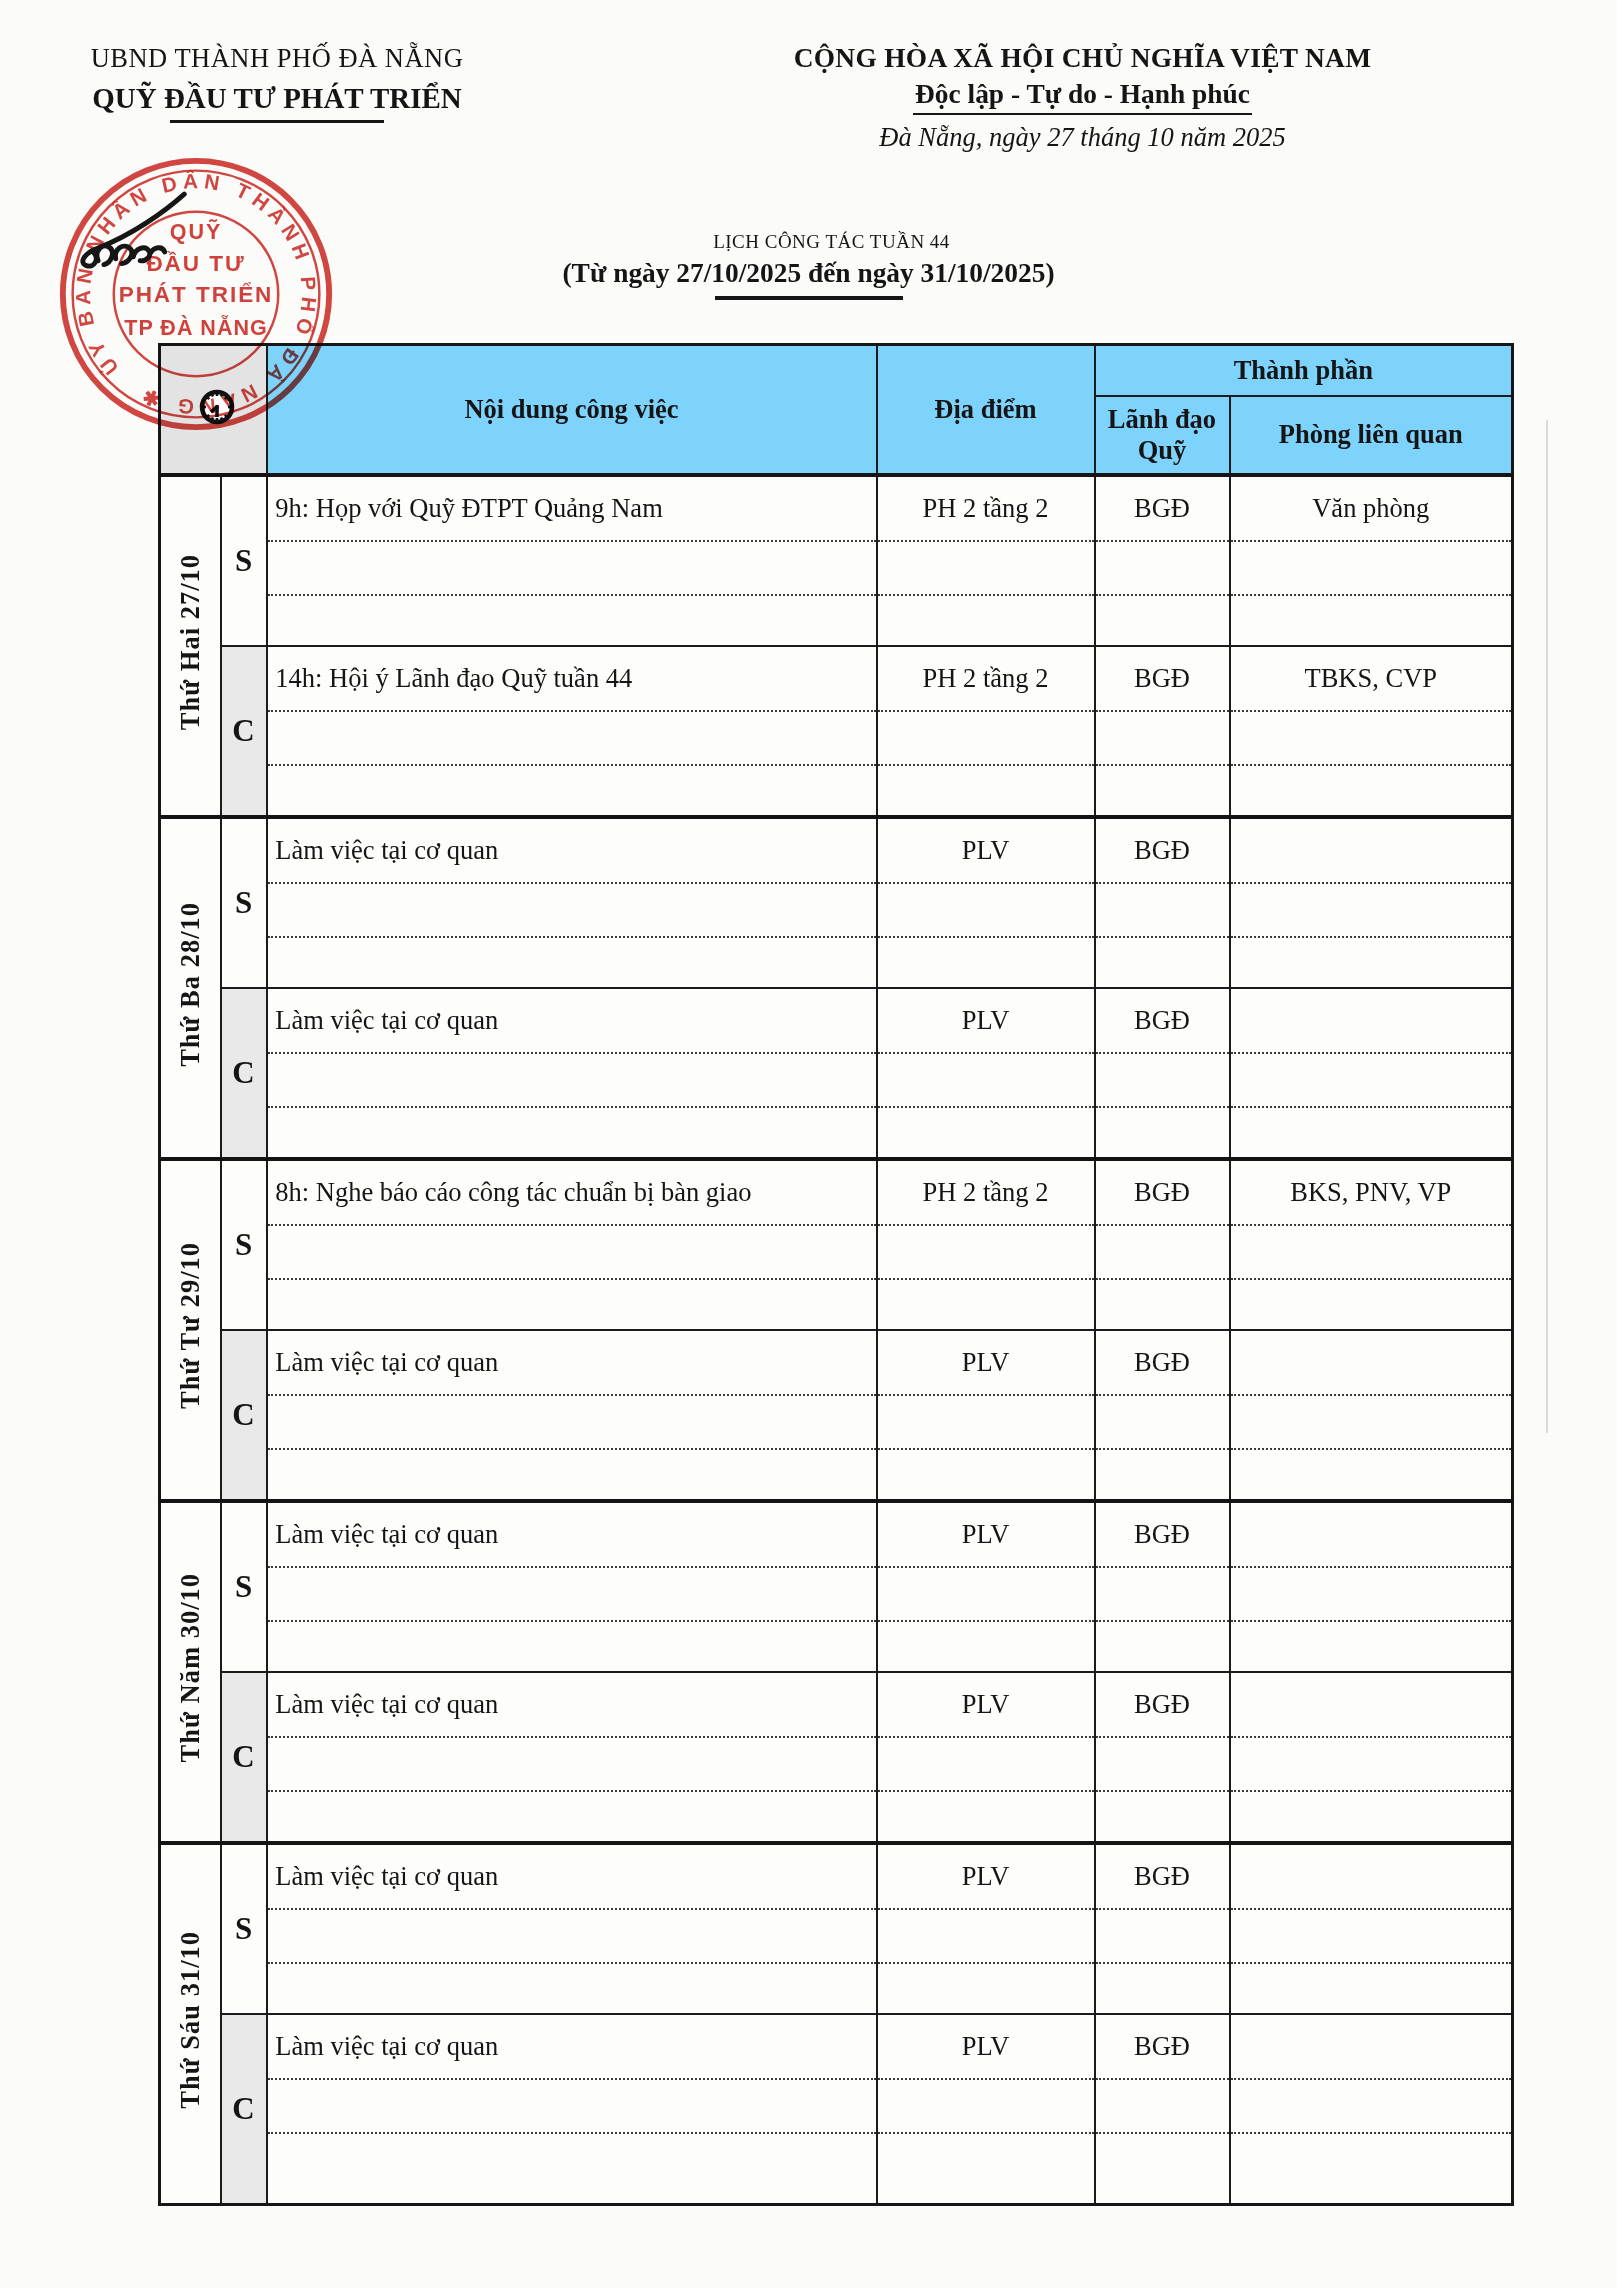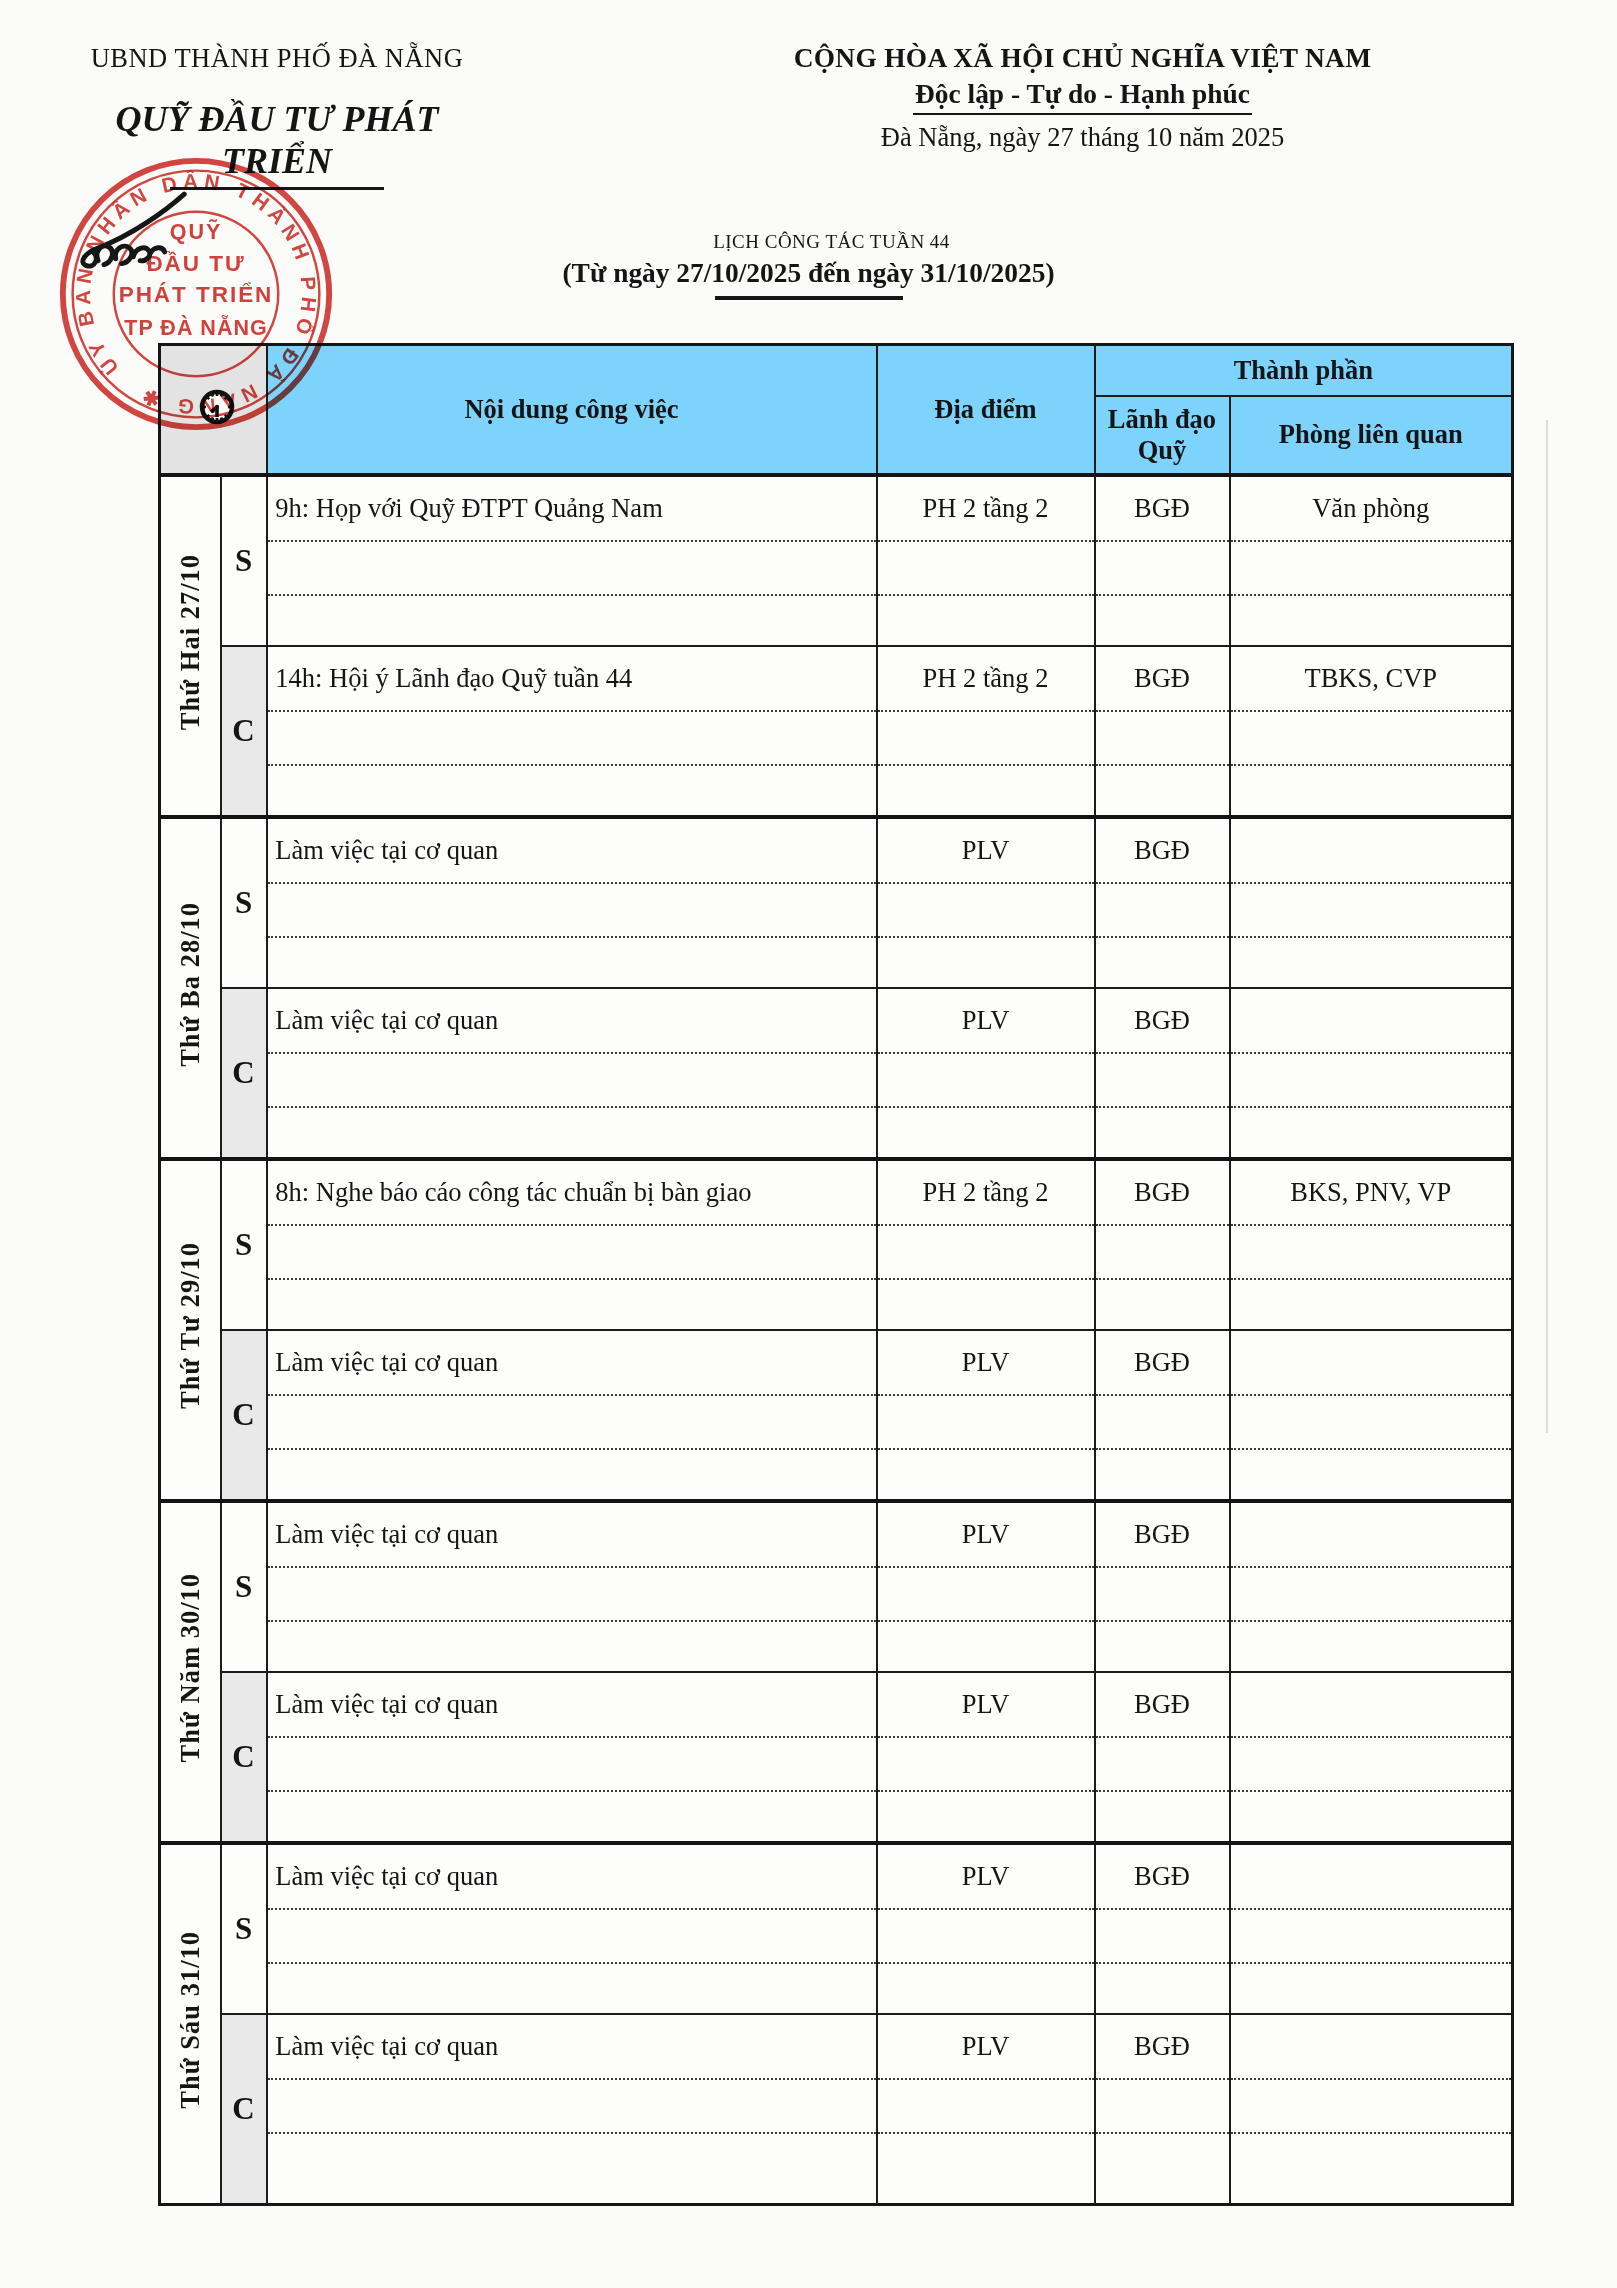--- a/index.html
+++ b/index.html
@@ -7,29 +7,29 @@
     width:1617px;height:2289px;position:relative;
     background:#fbfbf9;
     font-family:"Liberation Serif","DejaVu Serif",serif;
     color:#151515;
     overflow:hidden;
   }
   .doc-header-left{
     position:absolute;top:43px;left:86px;width:382px;text-align:center;
   }
   .doc-header-left .l1{font-size:26.5px;letter-spacing:0.5px;}
-  .doc-header-left .l2{font-size:36px;font-weight:bold;margin-top:24px;font-style:italic;}
+  .doc-header-left .l2{font-size:29px;font-weight:bold;margin-top:8px;}
   .doc-header-left .bar{width:214px;height:2.9px;background:#161616;margin:4.9px auto 0 auto;}
   .doc-header-right{
     position:absolute;top:43px;left:720px;width:725px;text-align:center;
   }
   .doc-header-right .l1{font-size:27.4px;font-weight:bold;letter-spacing:0.3px;}
   .doc-header-right .l2{font-size:27.4px;font-weight:bold;display:inline-block;
      border-bottom:2.9px solid #161616;padding:2px 2px 2.9px 2px;margin-top:3px;}
-  .doc-header-right .l3{font-size:26.5px;margin-top:6.9px;}
+  .doc-header-right .l3{font-size:26.5px;font-style:italic;margin-top:6.9px;}
   .doc-title{position:absolute;top:231px;left:0;right:0;text-align:center;}
   .doc-title .t1{font-size:19px;font-weight:normal;letter-spacing:0.5px;padding-left:46px;}
   .doc-title .t2{font-size:27.4px;font-weight:bold;margin-top:4.9px;}
   .doc-title .bar{width:188px;height:3.9px;background:#161616;margin:6.9px auto 0 auto;}
 
   
   table.schedule{
     position:absolute;left:158px;top:343px;
     border-collapse:collapse;table-layout:fixed;
     width:1353px;

